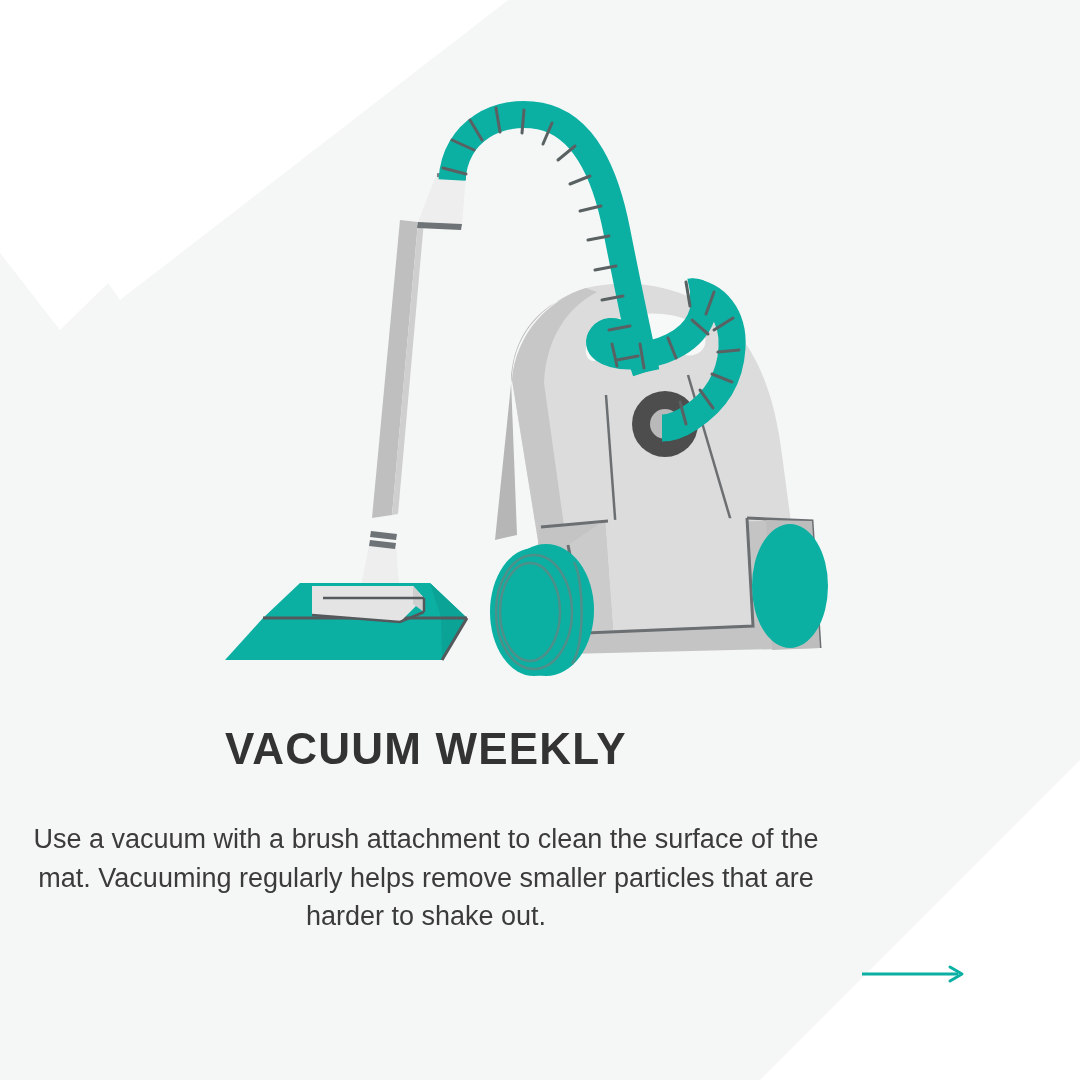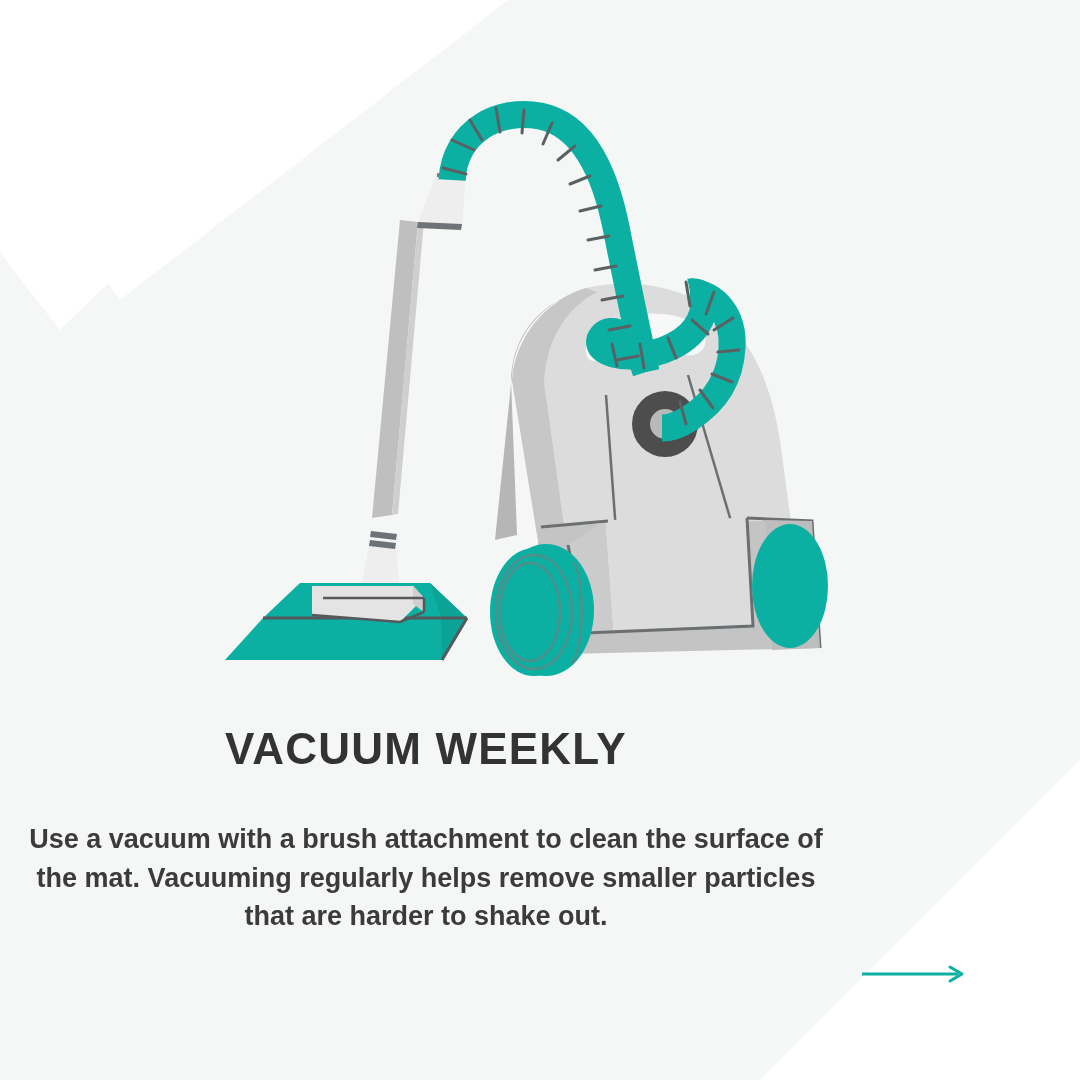--- a/index.html
+++ b/index.html
@@ -35,21 +35,21 @@
     font-size:44px;
     font-weight:bold;
     letter-spacing:1.2px;
     color:#333333;
     line-height:1.05;
   }
   #body-copy{
     margin:48px auto 0 auto;
     width:800px;
     font-size:27px;
-    font-weight:bold;
+    font-weight:normal;
     color:#3b3b3b;
     line-height:1.42;
   }
   
   #next-arrow{
     position:absolute;
     left:862px;top:962px;
     width:108px;height:24px;
   }
 </style>

